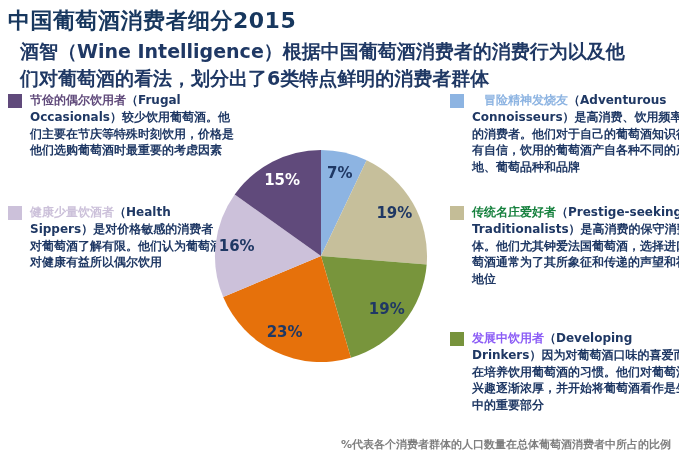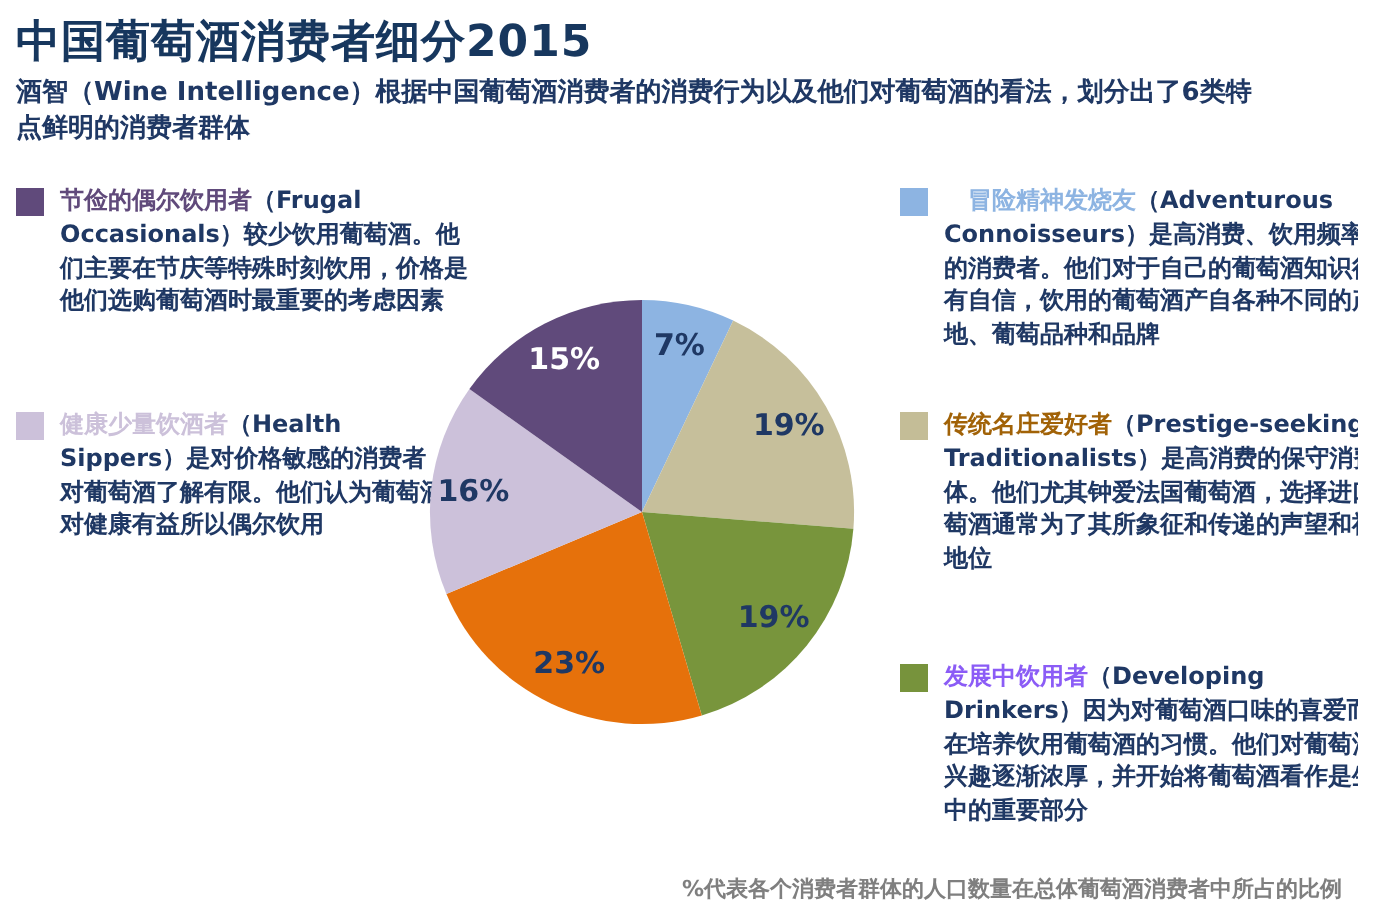--- a/index.html
+++ b/index.html
@@ -5,21 +5,21 @@
   html,body{margin:0;padding:0;background:#fff;}
   .page{
     position:relative;width:679px;height:457px;background:#ffffff;overflow:hidden;
     font-family:"DejaVu Sans","Liberation Sans",sans-serif;
   }
   .title{
     position:absolute;left:8px;top:6px;font-size:22px;font-weight:bold;color:#17375E;
     letter-spacing:0.5px;
   }
   .subtitle{
-    position:absolute;left:8px;top:38px;width:620px;font-size:13px;font-weight:bold;
+    position:absolute;left:20px;top:38px;width:620px;font-size:19px;font-weight:bold;
     color:#1F3864;line-height:1.4;
   }
   .seg-block{position:absolute;font-size:12px;font-weight:bold;color:#1F3864;line-height:1.4;}
   .seg-block .sq{
     position:absolute;left:-22px;top:2px;width:14px;height:14px;display:inline-block;
   }
   .seg-text{display:block;}
   .seg-name{font-weight:bold;}
   .b1{left:30px;top:92px;width:205px;}
   .b2{left:30px;top:204px;width:196px;}
@@ -56,21 +56,21 @@
   </div>
 
 
   <div class="seg-block b4">
     <span class="sq" style="background: rgb(141, 180, 226);"></span>
     <span class="seg-text"><span class="seg-name" style="color: rgb(141, 180, 226); margin-left: 12px;">冒险精神发烧友</span><span>（Adventurous Connoisseurs）</span><span>是高消费、饮用频率高的消费者。他们对于自己的葡萄酒知识很有自信，饮用的葡萄酒产自各种不同的产地、葡萄品种和品牌</span></span>
   </div>
 
   <div class="seg-block b5">
     <span class="sq" style="background: rgb(196, 189, 151);"></span>
-    <span class="seg-text"><span class="seg-name" style="color: #a16207;">传统名庄爱好者</span><span>（Prestige-seeking Traditionalists）</span><span>是高消费的保守消费群体。他们尤其钟爱法国葡萄酒，选择进口葡萄酒通常为了其所象征和传递的声望和社会地位</span></span>
+    <span class="seg-text"><span class="seg-name" style="color: #15803d;">传统名庄爱好者</span><span>（Prestige-seeking Traditionalists）</span><span>是高消费的保守消费群体。他们尤其钟爱法国葡萄酒，选择进口葡萄酒通常为了其所象征和传递的声望和社会地位</span></span>
   </div>
 
   <div class="seg-block b6">
     <span class="sq" style="background: rgb(119, 147, 60);"></span>
     <span class="seg-text"><span class="seg-name" style="color: #8b5cf6;">发展中饮用者</span><span>（Developing Drinkers）</span><span>因为对葡萄酒口味的喜爱而正在培养饮用葡萄酒的习惯。他们对葡萄酒的兴趣逐渐浓厚，并开始将葡萄酒看作是生活中的重要部分</span></span>
   </div>
 
   <div class="pie-wrap">
     <svg id="pie-svg" width="260" height="260" viewBox="0 0 260 260">
         <path d="M130,130 L130.0,24.0 A106,106 0 0 1 175.6,34.3 Z" fill="#8DB4E2"></path>

